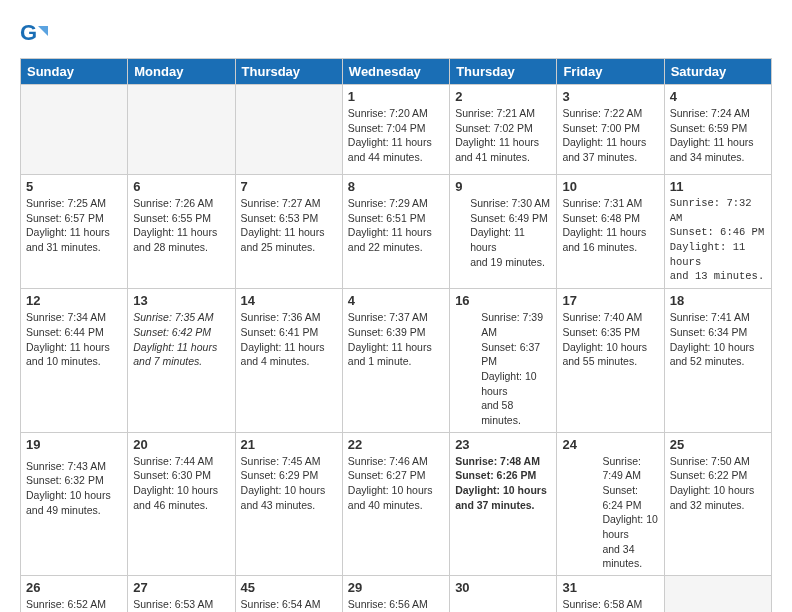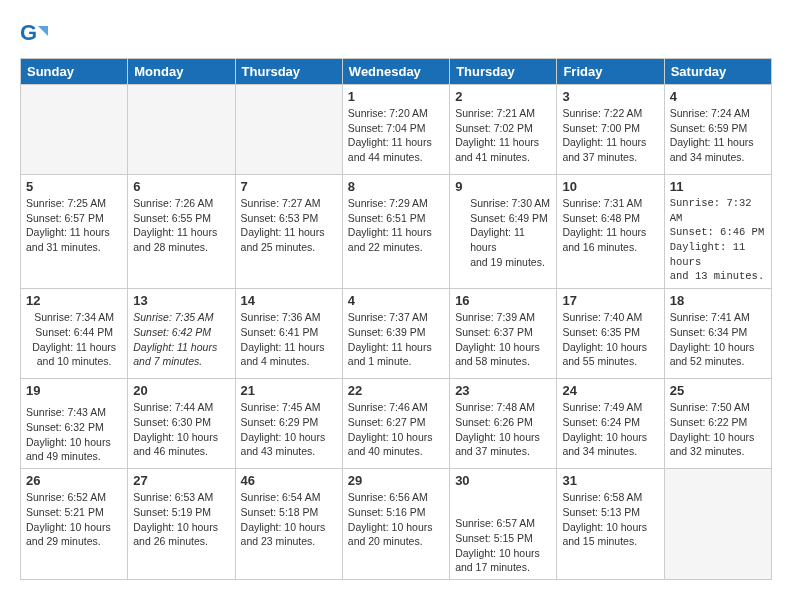--- a/index.html
+++ b/index.html
@@ -182,21 +182,21 @@
           <span class="day-num">11</span>
           <div class="cell-text" style="white-space: pre-line; font-family: Liberation Mono, monospace;">Sunrise: 7:32 AM
 Sunset: 6:46 PM
 Daylight: 11 hours
 and 13 minutes.</div>
         </td>
       </tr>
       <tr>
         <td>
           <span class="day-num">12</span>
-          <div class="cell-text" style="white-space: pre-line; text-align: center;">Sunrise: 7:34 AM
+          <div class="cell-text" style="white-space: pre-line;">Sunrise: 7:34 AM
 Sunset: 6:44 PM
 Daylight: 11 hours
 and 10 minutes.</div>
         </td>
         <td>
           <span class="day-num">13</span>
           <div class="cell-text" style="white-space: pre-line; font-style: italic;">Sunrise: 7:35 AM
 Sunset: 6:42 PM
 Daylight: 11 hours
 and 7 minutes.</div>
@@ -210,21 +210,21 @@
         </td>
         <td>
           <span class="day-num">4</span>
           <div class="cell-text" style="white-space: pre-line;">Sunrise: 7:37 AM
 Sunset: 6:39 PM
 Daylight: 11 hours
 and 1 minute.</div>
         </td>
         <td>
           <span class="day-num">16</span>
-          <div class="cell-text" style="white-space: pre-line;">Sunrise: 7:39 AM
+          <div class="cell-text" style="white-space: pre-line; margin-left: 26px;">Sunrise: 7:39 AM
 Sunset: 6:37 PM
 Daylight: 10 hours
 and 58 minutes.</div>
         </td>
         <td>
           <span class="day-num">17</span>
           <div class="cell-text" style="white-space: pre-line;">Sunrise: 7:40 AM
 Sunset: 6:35 PM
 Daylight: 10 hours
 and 55 minutes.</div>
@@ -261,28 +261,28 @@
         </td>
         <td>
           <span class="day-num">22</span>
           <div class="cell-text" style="white-space: pre-line;">Sunrise: 7:46 AM
 Sunset: 6:27 PM
 Daylight: 10 hours
 and 40 minutes.</div>
         </td>
         <td>
           <span class="day-num">23</span>
-          <div class="cell-text" style="white-space: pre-line;">Sunrise: 7:48 AM
+          <div class="cell-text" style="white-space: pre-line; font-weight: bold;">Sunrise: 7:48 AM
 Sunset: 6:26 PM
 Daylight: 10 hours
 and 37 minutes.</div>
         </td>
         <td>
           <span class="day-num">24</span>
-          <div class="cell-text" style="white-space: pre-line;">Sunrise: 7:49 AM
+          <div class="cell-text" style="white-space: pre-line; margin-left: 40px;">Sunrise: 7:49 AM
 Sunset: 6:24 PM
 Daylight: 10 hours
 and 34 minutes.</div>
         </td>
         <td>
           <span class="day-num">25</span>
           <div class="cell-text" style="white-space: pre-line;">Sunrise: 7:50 AM
 Sunset: 6:22 PM
 Daylight: 10 hours
 and 32 minutes.</div>
@@ -297,21 +297,21 @@
 and 29 minutes.</div>
         </td>
         <td>
           <span class="day-num">27</span>
           <div class="cell-text" style="white-space: pre-line;">Sunrise: 6:53 AM
 Sunset: 5:19 PM
 Daylight: 10 hours
 and 26 minutes.</div>
         </td>
         <td>
-          <span class="day-num">46</span>
+          <span class="day-num">45</span>
           <div class="cell-text" style="white-space: pre-line;">Sunrise: 6:54 AM
 Sunset: 5:18 PM
 Daylight: 10 hours
 and 23 minutes.</div>
         </td>
         <td>
           <span class="day-num">29</span>
           <div class="cell-text" style="white-space: pre-line;">Sunrise: 6:56 AM
 Sunset: 5:16 PM
 Daylight: 10 hours

